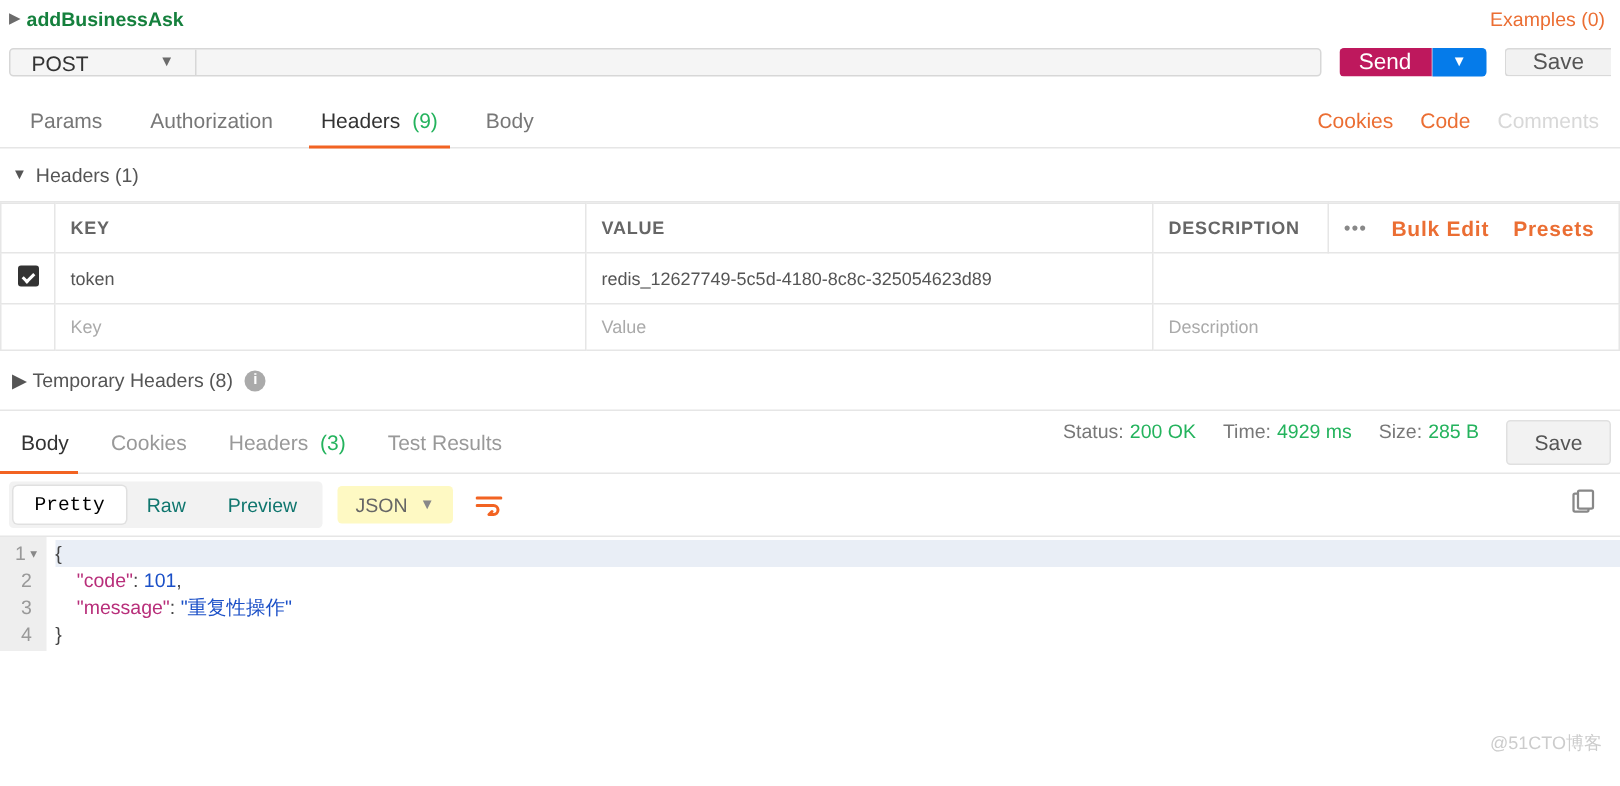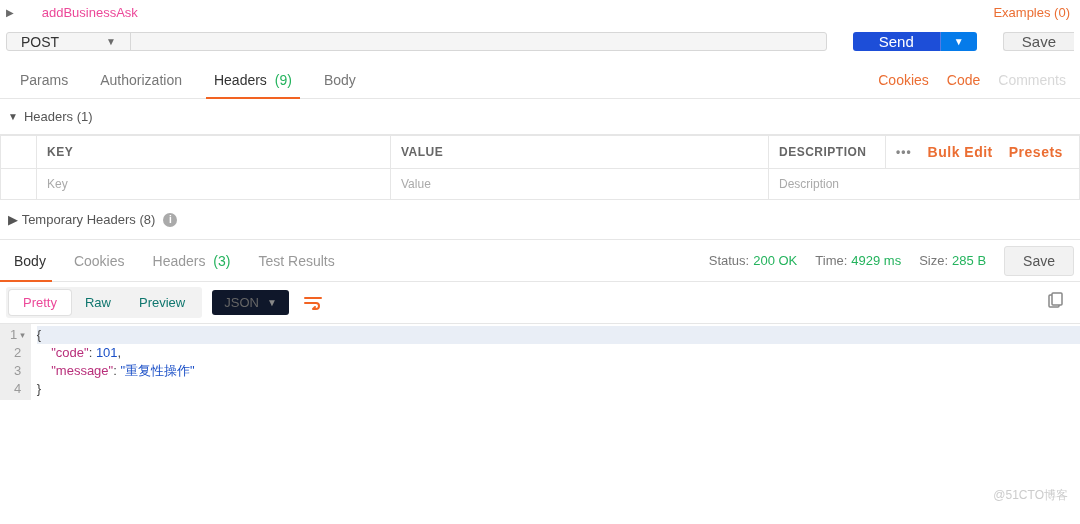--- a/index.html
+++ b/index.html
@@ -1,29 +1,29 @@
 <!DOCTYPE html>
 <html><head>
 <meta charset="utf-8">
 <style>
   * { box-sizing: border-box; font-family: -apple-system, BlinkMacSystemFont, "Segoe UI", Arial, sans-serif; }
   body { margin: 0; background: #fff; width: 1080px; height: 524px; overflow: hidden; color: #333; font-size: 13px; position: relative; }
   .top-row { display: flex; align-items: center; padding: 0 10px 0 6px; height: 24px; }
   .tri { color: #6b6b6b; font-size: 10px; margin-right: 4px; }
-  .req-name { color: #ec4899; font-weight: 400; font-size: 13px; margin-left: 24px; }
+  .req-name { color: #15803d; font-weight: 700; font-size: 13px; }
   .spacer { flex: 1; }
   .examples { color: #eb6e33; font-size: 13px; }
   .examples .paren { color: #eb6e33; }
-  .req-bar { display: flex; align-items: stretch; padding: 8px 6px 10px 6px; gap: 26px; }
+  .req-bar { display: flex; align-items: stretch; padding: 8px 6px 10px 6px; gap: 12px; }
   .method-combo { display: flex; flex: 1; border: 1px solid #d7d7d7; background: #f5f5f5; border-radius: 3px; overflow: hidden; }
   .method-sel { width: 124px; display: flex; align-items: center; padding: 0 14px; font-size: 14px; color: #333; border-right: 1px solid #d7d7d7; }
   .method-sel .dd { margin-left: auto; color: #6b6b6b; font-size: 10px; }
   .url-in { flex: 1; border: none; background: #f5f5f5; padding: 0 12px; font-size: 14px; color: #555; outline: none; }
   .send-grp { display: flex; }
-  .send-btn { background: #1d4ed8; color: #fff; border: none; padding: 0 26px; font-size: 15px; border-radius: 3px 0 0 3px; border-right: 1px solid rgba(255,255,255,0.25); }
+  .send-btn { background: #be185d; color: #fff; border: none; padding: 0 13px; font-size: 15px; border-radius: 3px 0 0 3px; border-right: 1px solid rgba(255,255,255,0.25); }
   .send-dd { background: #057bea; color: #fff; border: none; width: 36px; border-radius: 0 3px 3px 0; font-size: 10px; }
   .save-btn { background: #f2f2f2; border: 1px solid #d9d9d9; color: #555; padding: 0 18px; font-size: 15px; border-radius: 3px 0 0 3px; border-right: none; }
   .tabs-row { display: flex; align-items: center; border-bottom: 1px solid #e6e6e6; padding: 0 4px; height: 38px; }
   .tab { padding: 0 16px; color: #777; font-size: 14px; display: flex; align-items: center; height: 100%; position: relative; }
   .tab.active { color: #333; }
   .tab.active::after { content: ""; position: absolute; left: 8px; right: 8px; bottom: -1px; height: 2px; background: #f26322; }
   .tab .count { color: #24b35d; margin-left: 4px; }
   .tabs-right { margin-left: auto; display: flex; gap: 18px; padding-right: 10px; }
   .link { color: #eb6e33; font-size: 14px; }
   .link.muted { color: #d8d8d8; }
@@ -43,29 +43,29 @@
   .th-actions { display: flex; align-items: center; gap: 16px; }
   .dots { color: #888; font-weight: 700; letter-spacing: 1px; }
   .temp-hdr { display: flex; align-items: center; height: 40px; padding: 0 8px; color: #555; border-bottom: 1px solid #e6e6e6; }
   .temp-hdr .info { display: inline-flex; width: 14px; height: 14px; border-radius: 50%; background: #aaa; color: #fff; align-items: center; justify-content: center; font-size: 10px; margin-left: 8px; font-weight: 700; }
   .resp-bar { display: flex; align-items: center; height: 42px; border-bottom: 1px solid #e6e6e6; }
   .resp-tabs { display: flex; height: 100%; align-items: center; }
   .rtab { padding: 0 14px; color: #999; font-size: 14px; height: 100%; display: flex; align-items: center; position: relative; }
   .rtab.active { color: #333; }
   .rtab.active::after { content: ""; position: absolute; left: 0; right: 8px; bottom: -1px; height: 2px; background: #f26322; }
   .rtab .count { color: #24b35d; margin-left: 4px; }
-  .resp-meta { margin-left: auto; display: flex; align-items: center; gap: 18px; padding-right: 6px; font-size: 13px; }
+  .resp-meta { margin-left: auto; display: flex; gap: 18px; padding-right: 6px; font-size: 13px; }
   .meta-lbl { color: #777; }
   .meta-val { color: #24b35d; margin-left: 4px; }
   .resp-meta .btn { background: #f2f2f2; border: 1px solid #e0e0e0; color: #555; padding: 6px 18px; border-radius: 3px; font-size: 14px; }
   .view-bar { display: flex; align-items: center; height: 42px; background: #fff; border-bottom: 1px solid #e6e6e6; padding: 0 6px; gap: 10px; }
   .view-grp { display: flex; background: #f2f2f2; border-radius: 3px; padding: 3px; }
   .vbtn { border: none; background: transparent; color: #0f766e; padding: 5px 14px; font-size: 13px; border-radius: 3px; }
-  .vbtn.active { background: #fff; color: #ec4899; box-shadow: 0 0 0 1px #e0e0e0; }
-  .json-dd { display: flex; align-items: center; background: #0f172a; border-radius: 3px; padding: 5px 12px; color: #666; font-size: 13px; gap: 8px; }
+  .vbtn.active { background: #fff; color: #000000; box-shadow: 0 0 0 1px #e0e0e0; font-family: Liberation Mono, monospace; }
+  .json-dd { display: flex; align-items: center; background: #fef9c3; border-radius: 3px; padding: 5px 12px; color: #666; font-size: 13px; gap: 8px; }
   .wrap-ic { width: 28px; height: 28px; display: flex; align-items: center; justify-content: center; }
   .copy-ic { margin-left: auto; color: #888; padding-right: 10px; }
   .code-area { display: flex; font-family: Menlo, Consolas, monospace; font-size: 13px; }
   .gutter { background: #eee; color: #999; text-align: right; padding: 2px 6px 2px 10px; user-select: none; }
   .gln { height: 18px; line-height: 18px; display: flex; align-items: center; justify-content: flex-end; gap: 3px; }
   .gln .fold { color: #888; font-size: 9px; }
   .code { padding: 2px 0 2px 6px; }
   .cln { height: 18px; line-height: 18px; white-space: pre; }
   .cln.hl { background: #e9eef6; }
   .t-brace { color: #444; }
@@ -137,20 +137,26 @@
     <th>DESCRIPTION</th>
     <th>
       <div class="th-actions">
         <span class="dots">•••</span>
         <span class="link">Bulk Edit</span>
         <span class="link">Presets</span>
       </div>
     </th>
   </tr>
   <tr>
+    <td style="text-align:center"><span class="chk"></span></td>
+    <td>token</td>
+    <td>redis_12627749-5c5d-4180-8c8c-325054623d89</td>
+    <td colspan="2"></td>
+  </tr>
+  <tr>
     <td></td>
     <td class="ph">Key</td>
     <td class="ph">Value</td>
     <td colspan="2" class="ph">Description</td>
   </tr>
 </tbody>
   </table>
 
 <div class="temp-hdr">
   <span class="tri2" style="transform:none">▶</span>

